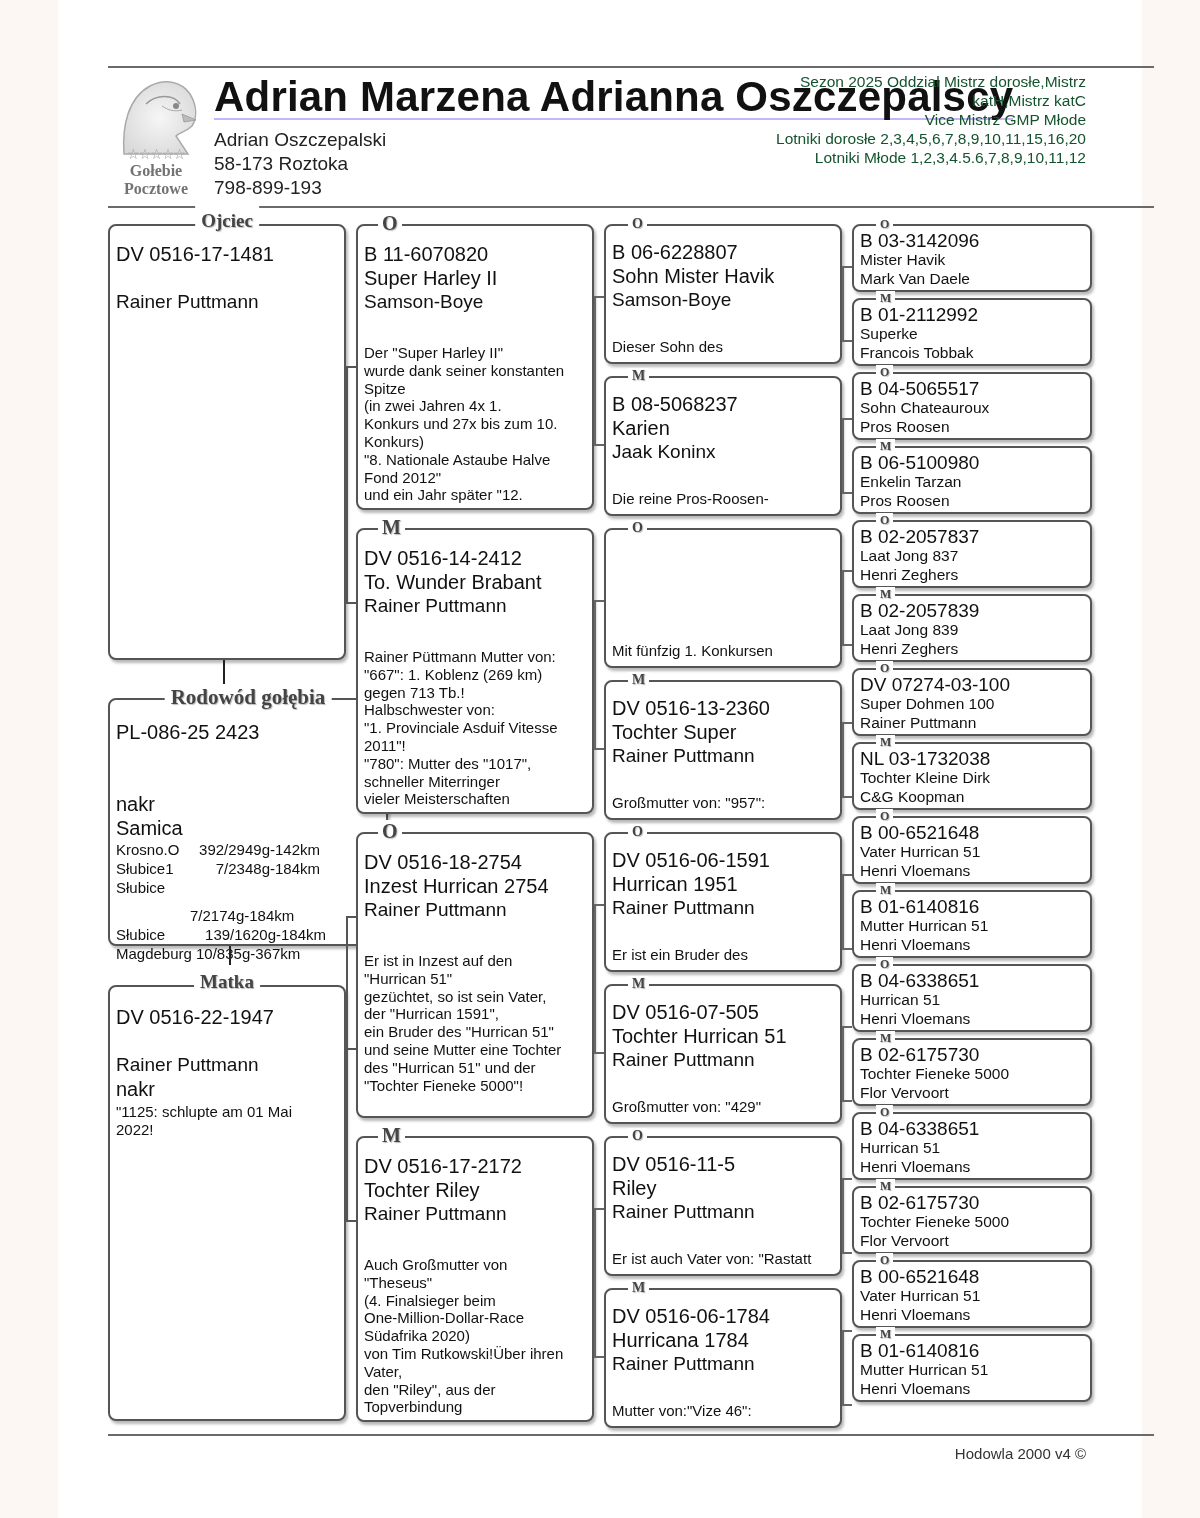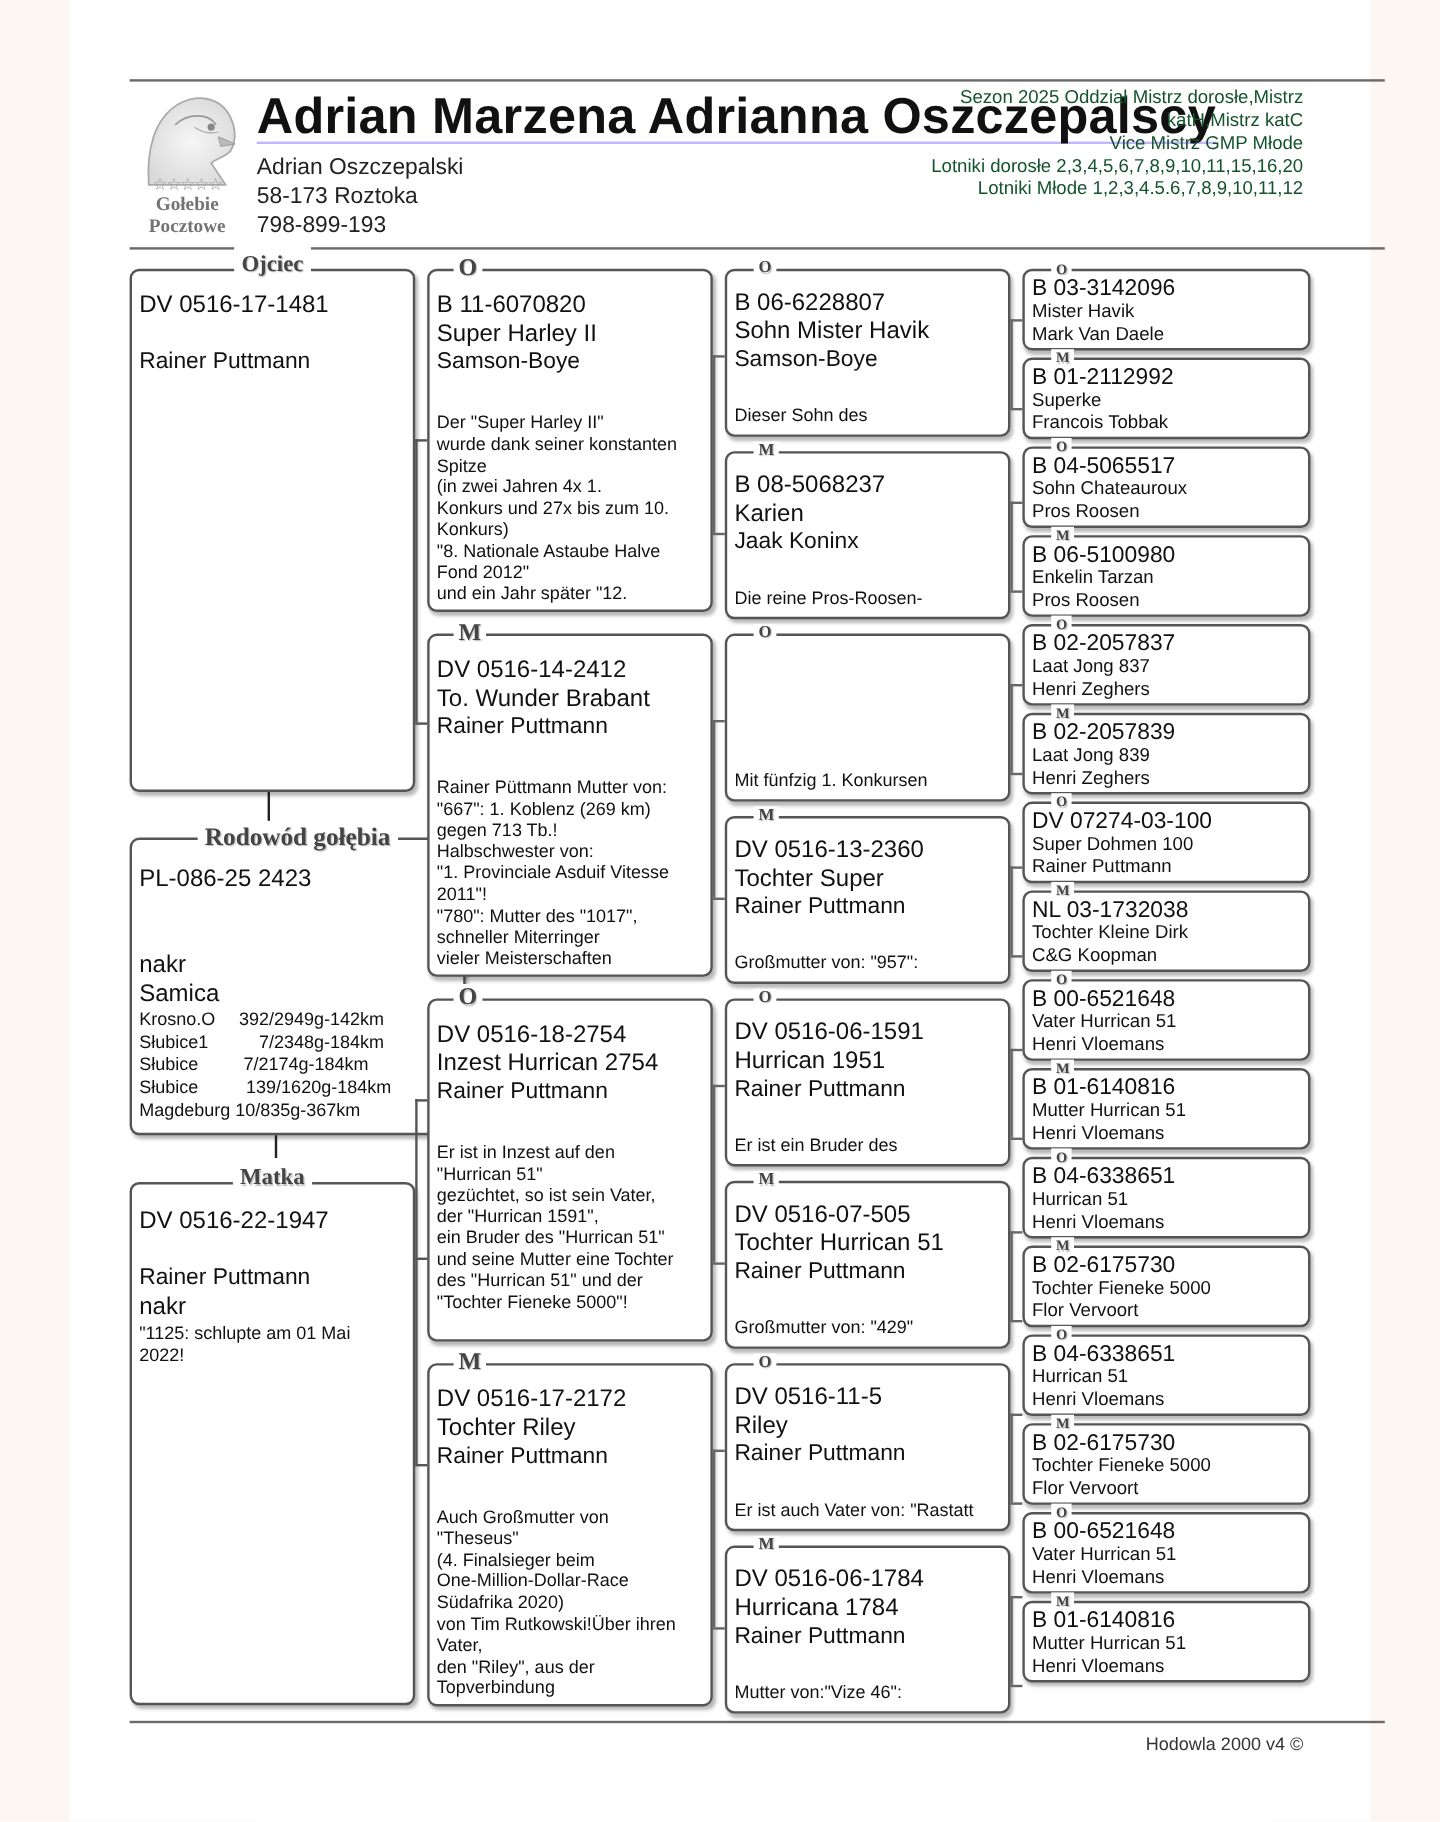--- a/index.html
+++ b/index.html
@@ -129,21 +129,21 @@
         <div style="display:flex;">
             <span style="width:74px;">Krosno.O</span>
             <span style="width:130px;text-align:right;">392/2949g-142km</span>
           </div>
         <div style="display:flex;">
             <span style="width:74px;">Słubice1</span>
             <span style="width:130px;text-align:right;">7/2348g-184km</span>
           </div>
         <div style="display:flex;">
             <span style="width:74px;">Słubice</span>
-            <span style="width:130px;text-align:center;">7/2174g-184km</span>
+            <span style="width:130px;text-align:left;margin-top:28px;">7/2174g-184km</span>
           </div>
         <div style="display:flex;">
             <span style="width:74px;">Słubice</span>
             <span style="width:136px;text-align:right;">139/1620g-184km</span>
           </div>
         <div style="display:flex;">
             <span style="width:80px;">Magdeburg</span>
             <span style="width:124px;">10/835g-367km</span>
           </div>
       </div>

